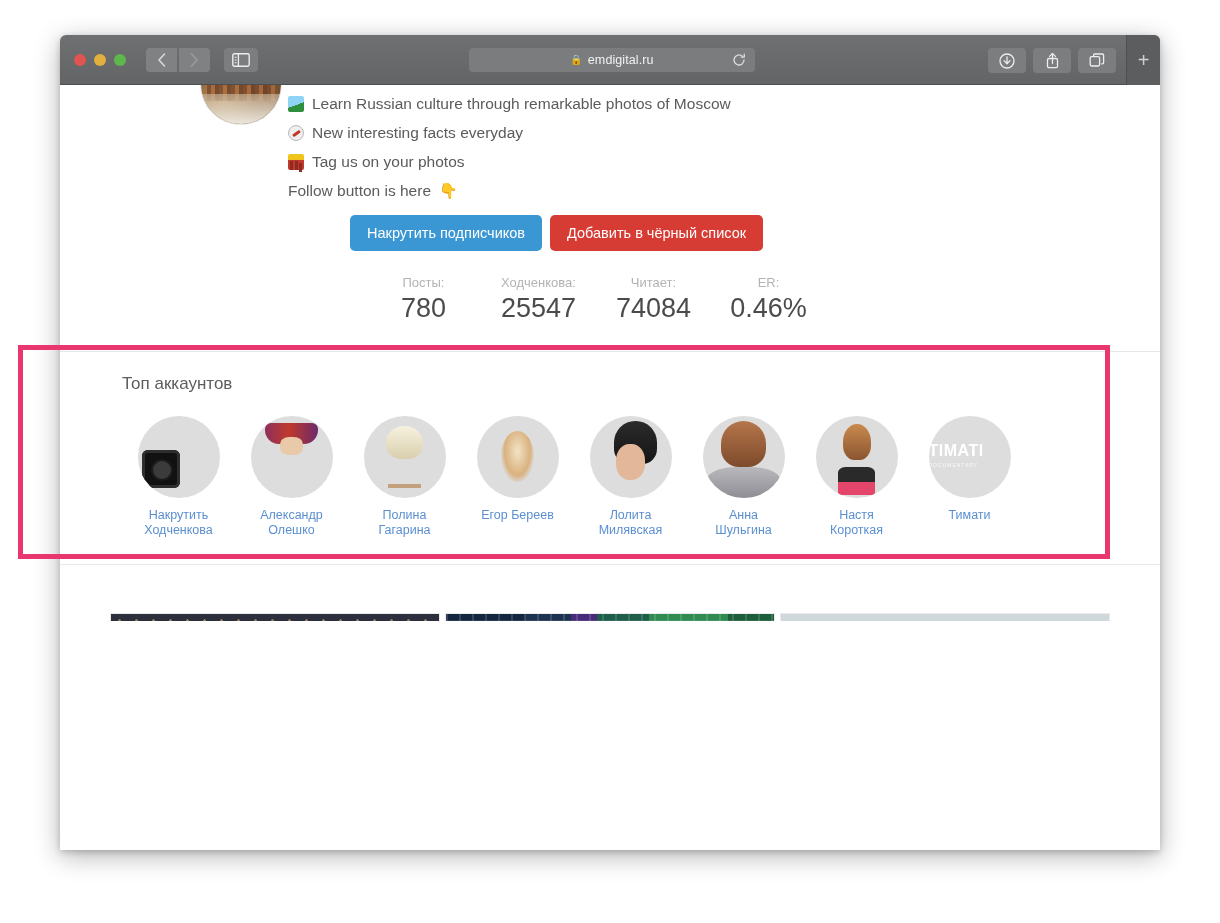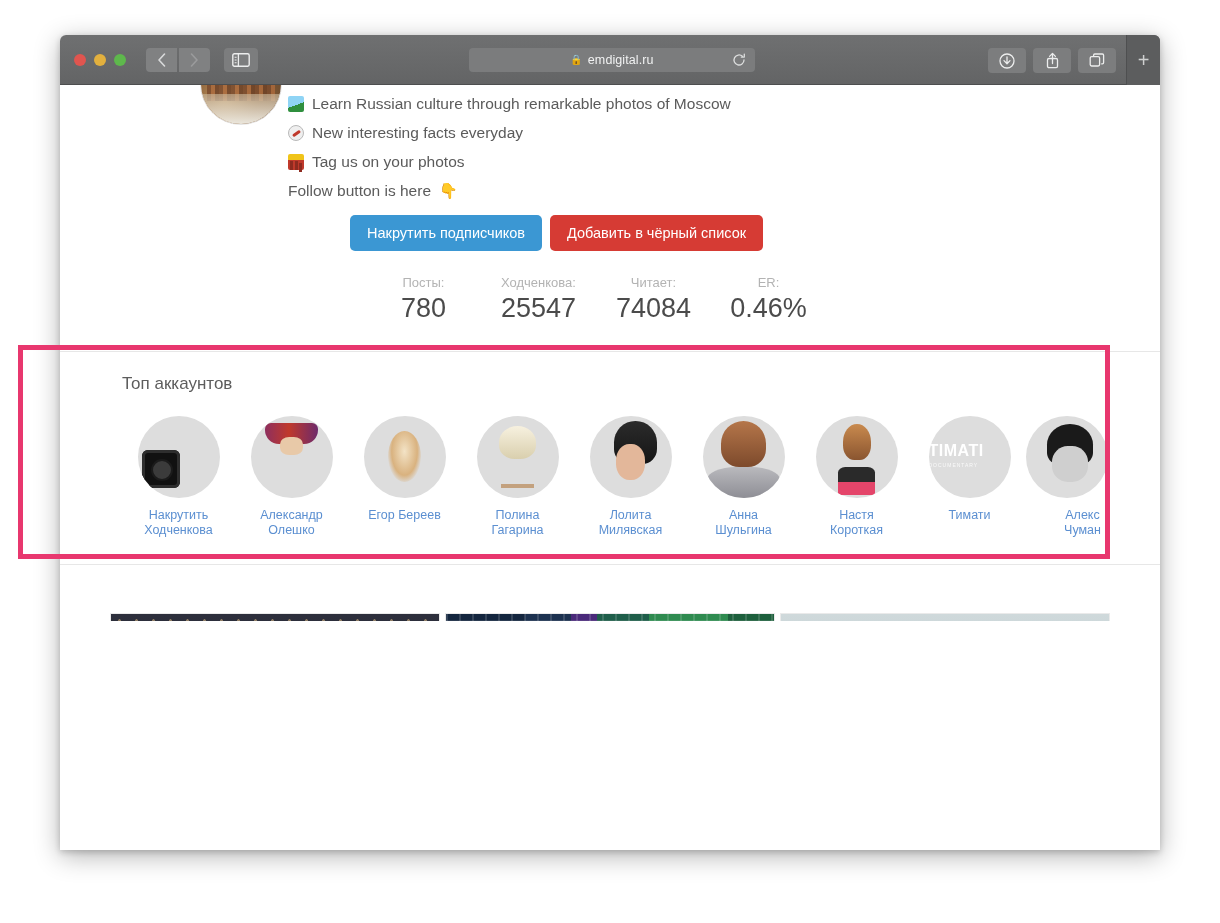--- a/index.html
+++ b/index.html
@@ -450,32 +450,32 @@
 
           <div class="acc">
             <div class="av av2"></div>
             <div class="nm">
               <span>Александр</span>
               <span class="l2">Олешко</span>
             </div>
           </div>
 
           <div class="acc">
+            <div class="av av4"></div>
+            <div class="nm">
+              <span>Полина</span>
+              <span class="l2">Гагарина</span>
+            </div>
+          </div>
+
+          <div class="acc">
             <div class="av av3"></div>
             <div class="nm">
               <span>Егор Береев</span>
               <span class="l2"></span>
-            </div>
-          </div>
-
-          <div class="acc">
-            <div class="av av4"></div>
-            <div class="nm">
-              <span>Полина</span>
-              <span class="l2">Гагарина</span>
             </div>
           </div>
 
           <div class="acc">
             <div class="av av5"></div>
             <div class="nm">
               <span>Лолита</span>
               <span class="l2">Милявская</span>
             </div>
           </div>
@@ -502,27 +502,20 @@
                 <span>TIMATI</span>
                 <small>DOCUMENTARY</small>
               </div>
             </div>
             <div class="nm">
               <span>Тимати</span>
               <span class="l2"></span>
             </div>
           </div>
 
-          <div class="acc acc-clipped">
-            <div class="av av9"></div>
-            <div class="nm">
-              <span>Алекс</span>
-              <span class="l2">Чуман</span>
-            </div>
-          </div>
 
         </div>
       </div>
 
       <div class="sec-divider"></div>
 
       <div class="photos">
         <div class="photo ph1"></div>
         <div class="photo ph2"></div>
         <div class="photo ph3">

